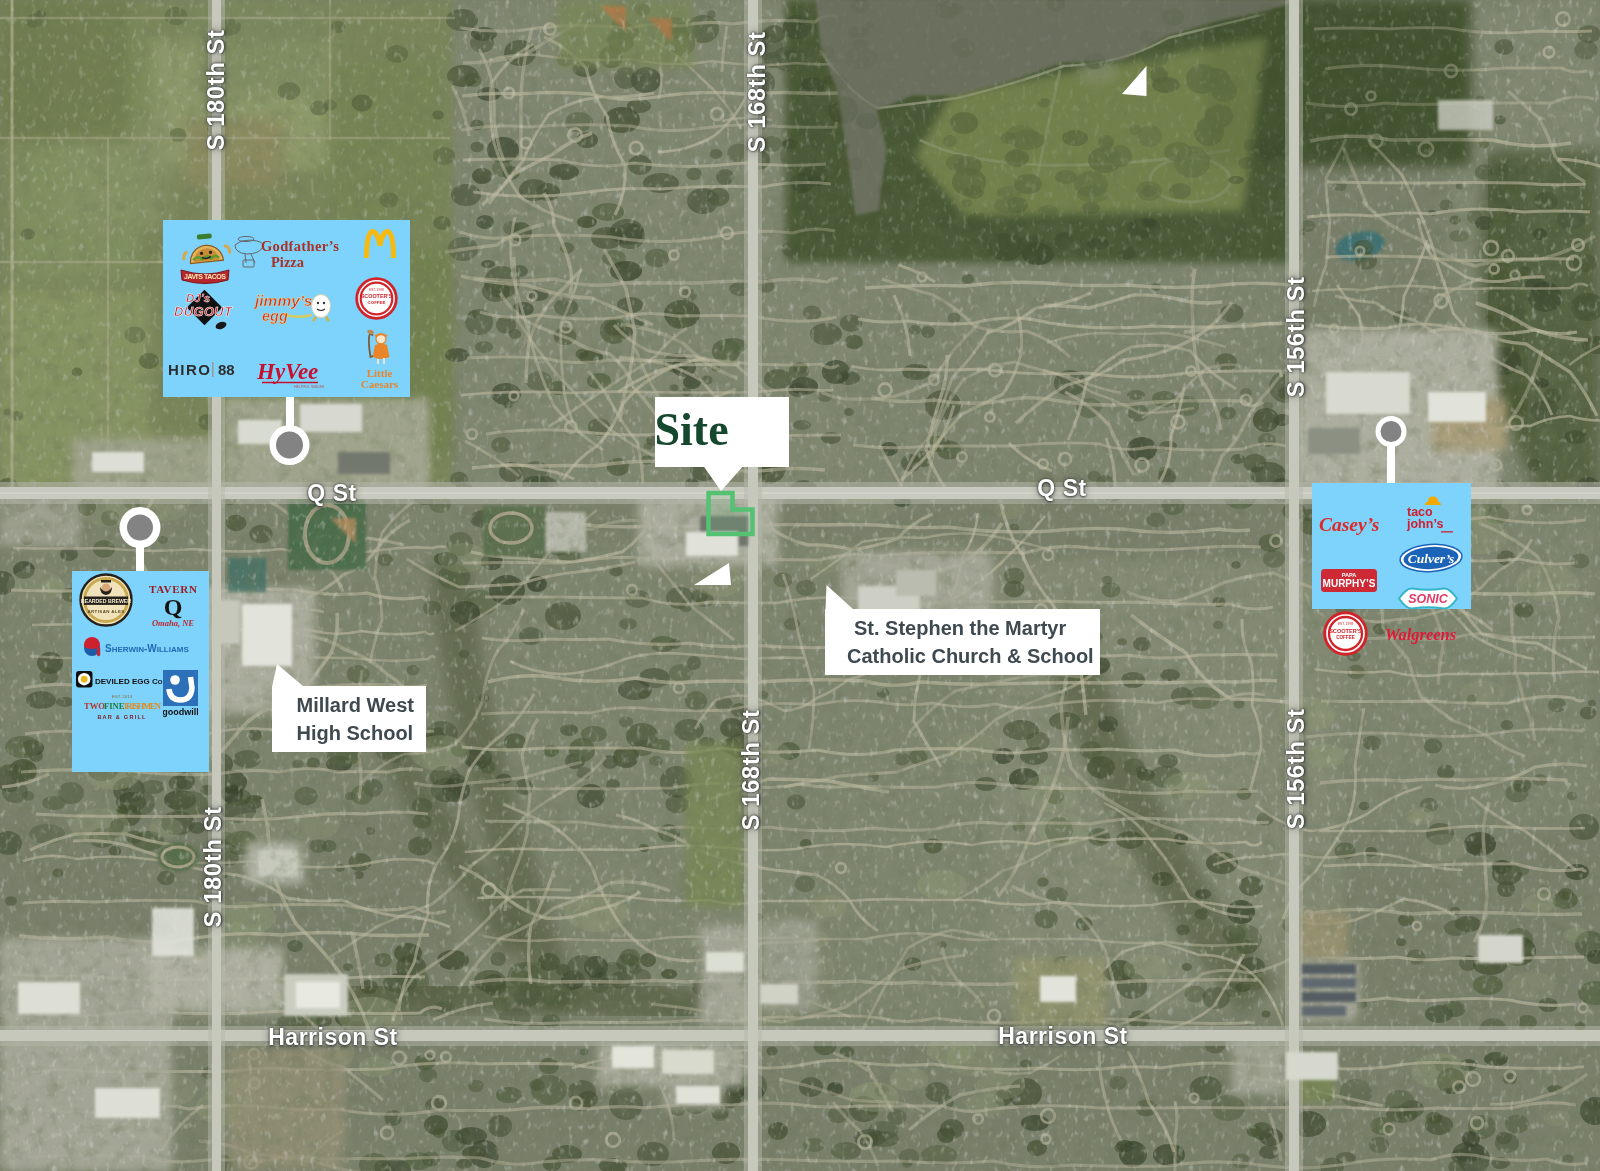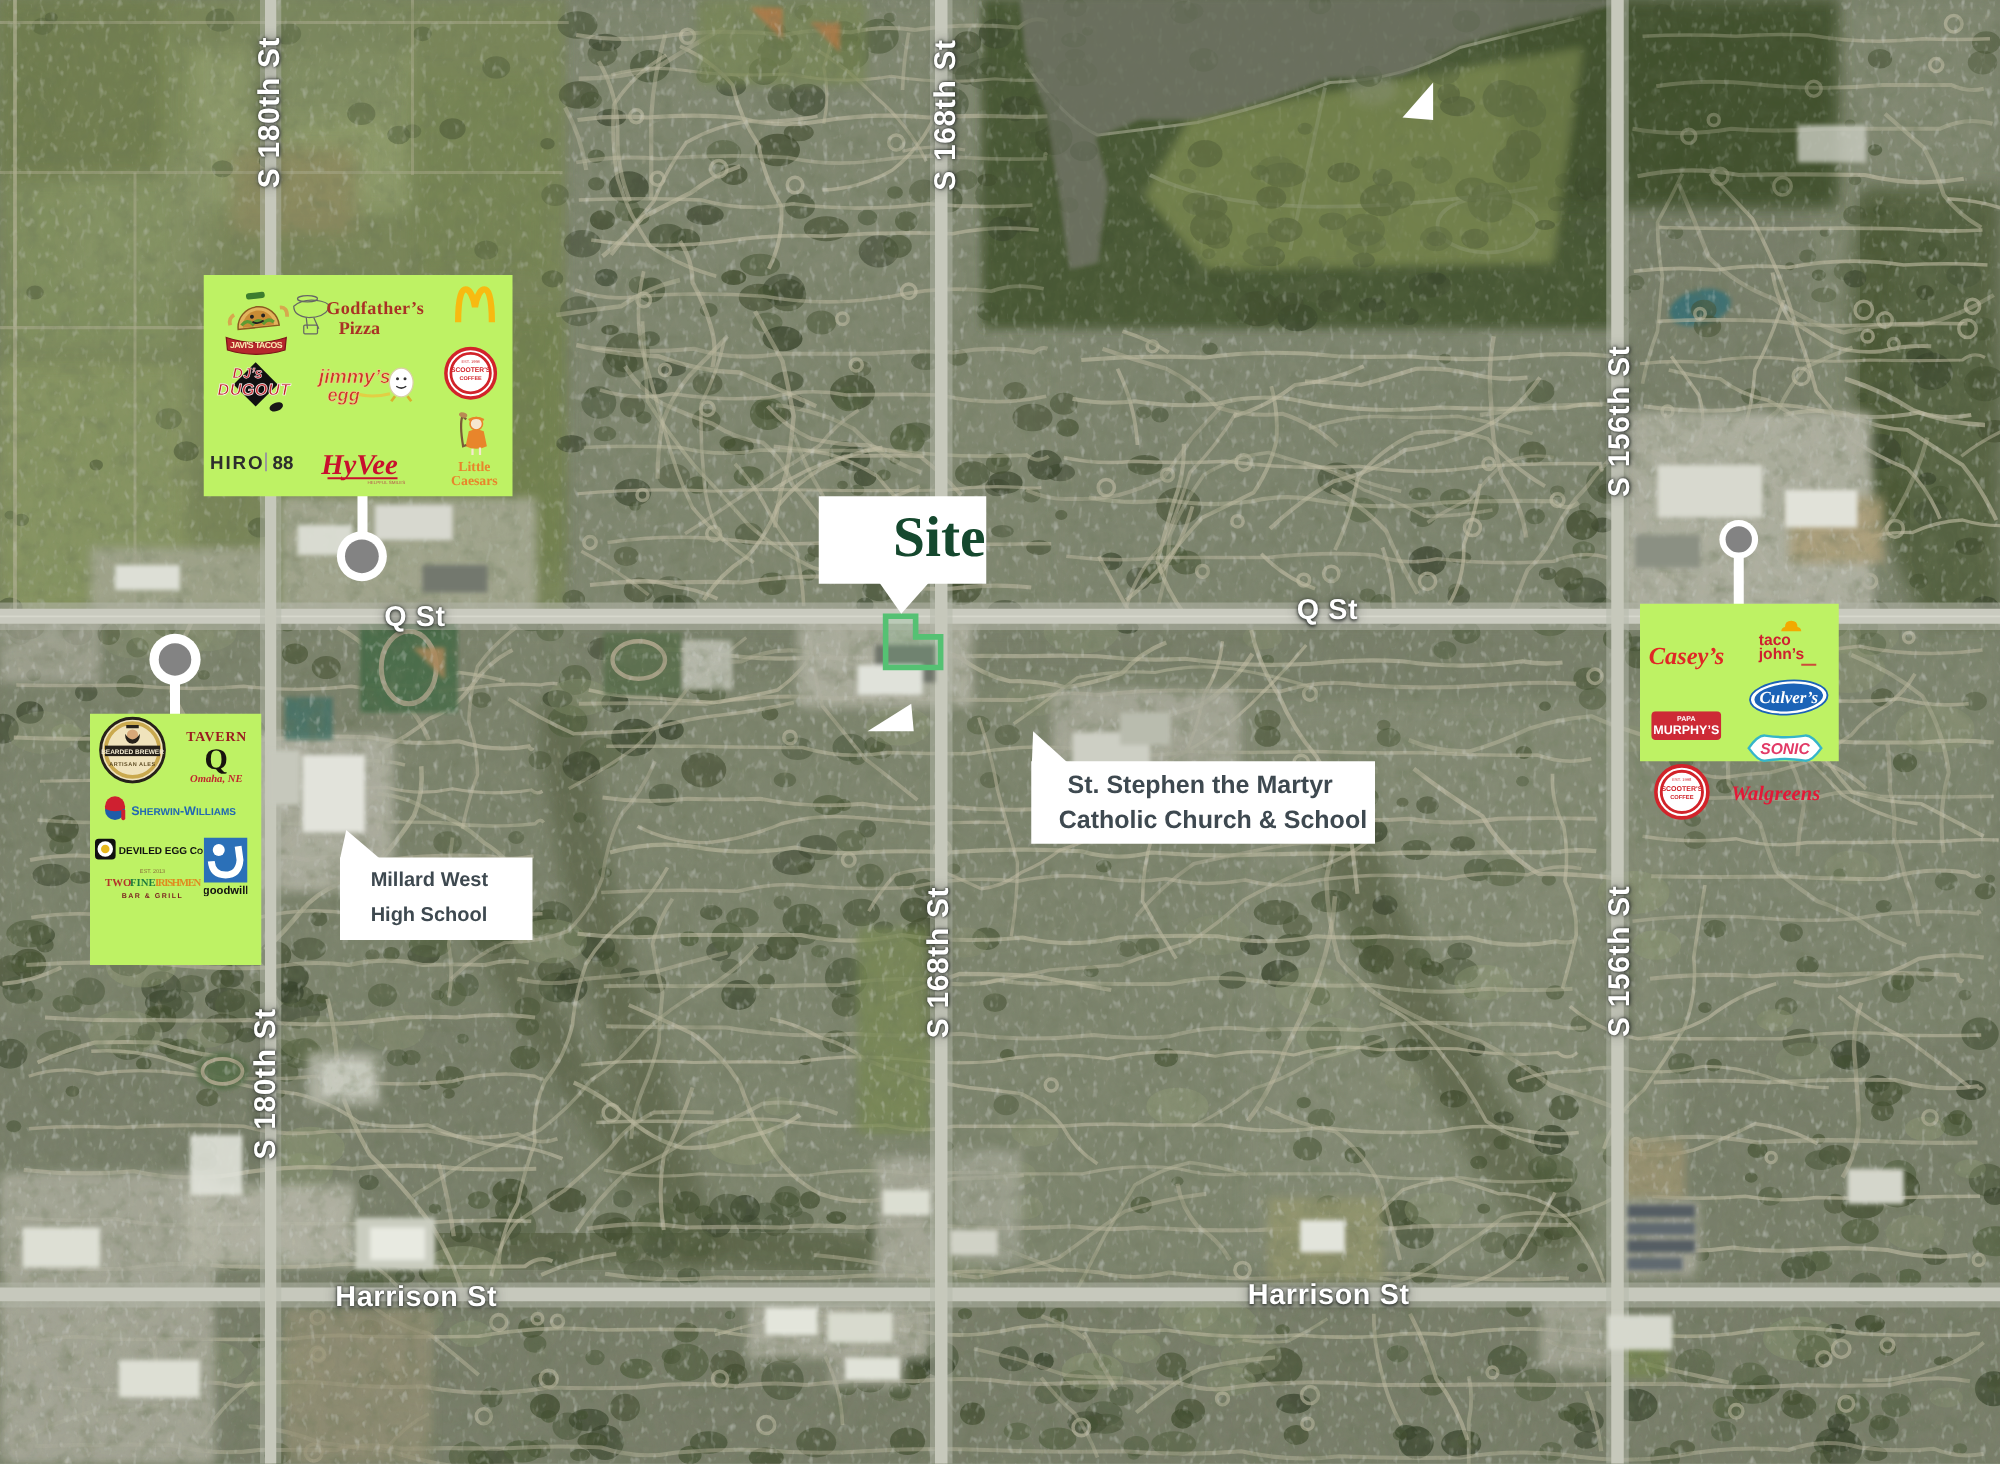--- a/index.html
+++ b/index.html
@@ -1,21 +1,21 @@
 <!DOCTYPE html>
 <html><head><meta charset="utf-8"><title>Site Aerial Map</title>
 <style>
 html,body{margin:0;padding:0;background:#8f9681}
 #wrap{position:relative;width:1600px;height:1171px;overflow:hidden;font-family:"Liberation Sans",sans-serif}
 .stl{position:absolute;color:#fff;font-weight:700;white-space:nowrap;letter-spacing:.5px;
  text-shadow:0 1px 3px rgba(45,50,45,.95),0 0 9px rgba(45,50,45,.65),0 0 2px rgba(45,50,45,.8)}
 .vert{transform:translate(-50%,-50%) rotate(-90deg)}
 .horz{transform:translate(-50%,-50%)}
 .callout{position:absolute;background:#fff;color:#3e4950;font-weight:700;white-space:nowrap}
-.panel{position:absolute;background:#bef264}
+.panel{position:absolute;background:#7dd3fc}
 .lg{position:absolute}
 </style></head><body>
 <div id="wrap">
 
 <svg id="bg" width="1600" height="1171" viewBox="0 0 1600 1171" xmlns="http://www.w3.org/2000/svg" style="position:absolute;left:0;top:0">
 <defs>
 <filter id="b7" x="-30%" y="-30%" width="160%" height="160%">
           <feGaussianBlur stdDeviation="7"></feGaussianBlur>
         </filter>
 <filter id="b4" x="-30%" y="-30%" width="160%" height="160%">
@@ -1639,28 +1639,28 @@
 <div class="stl vert" style="left:1296px;top:769px;font-size:24px">S 156th St</div>
 
 <div class="stl horz" style="left:332px;top:493px;font-size:23px">Q St</div>
 
 <div class="stl horz" style="left:1062px;top:488px;font-size:23px">Q St</div>
 
 <div class="stl horz" style="left:333px;top:1037px;font-size:23px">Harrison St</div>
 
 <div class="stl horz" style="left:1063px;top:1036px;font-size:23px">Harrison St</div>
 
-<div class="callout" style="left:654.5px;top:397px;width:134px;height:70px;text-align:right">
+<div class="callout" style="left:654.5px;top:397px;width:134px;height:70px;text-align:left">
 <span style="font-family:'Liberation Serif',serif;font-weight:700;font-size:46px;color:#15482e;line-height:66px">Site</span></div>
 
 
 
 <div class="callout" style="left:825px;top:608.5px;width:274.5px;height:66.5px;font-size:20px;line-height:28px;padding-top:5px;box-sizing:border-box"><span style="padding-left:29px">St. Stephen the Martyr</span><br><span style="padding-left:22px">Catholic Church &amp; School</span></div>
 
-<div class="callout" style="left:271.5px;top:685.5px;width:154px;height:66.5px;font-size:16px;line-height:28px;padding-top:5px;box-sizing:border-box"><span style="padding-left:25px">Millard West</span><br><span style="padding-left:25px">High School</span></div>
+<div class="callout" style="left:271.5px;top:685.5px;width:154px;height:66.5px;font-size:20px;line-height:28px;padding-top:5px;box-sizing:border-box"><span style="padding-left:25px">Millard West</span><br><span style="padding-left:25px">High School</span></div>
 
 <div class="panel" style="left:163px;top:220px;width:247px;height:177px">
 
 <svg class="lg" style="left:15px;top:6px" width="54" height="58" viewBox="0 0 54 58">
 <g transform="rotate(-6 27 22)">
           <path d="M11,36 A16.5 16.5 0 0 1 44,36 Z" fill="#e3b45c" stroke="#8a5a20" stroke-width="1.2"></path>
           <path d="M15,35 A12.5 12.5 0 0 1 40,35" fill="#c98c35"></path>
           <path d="M14,33 q5,-5 9,0 q5,-5 9,0 q4,-4 8,0" stroke="#5f9b32" stroke-width="2.5" fill="none"></path>
           <circle cx="23" cy="27" r="1.6" fill="#222"></circle>
           <circle cx="32" cy="27" r="1.6" fill="#222"></circle>

